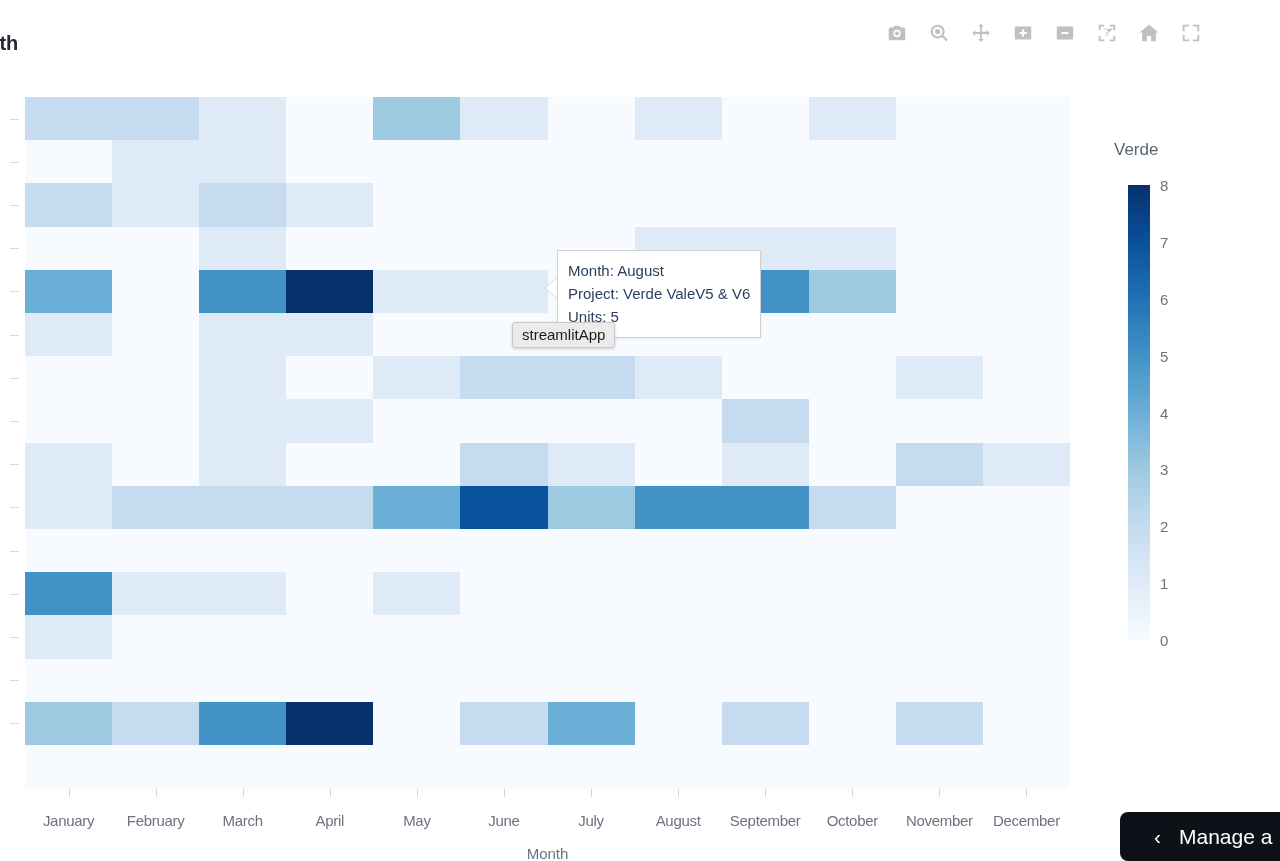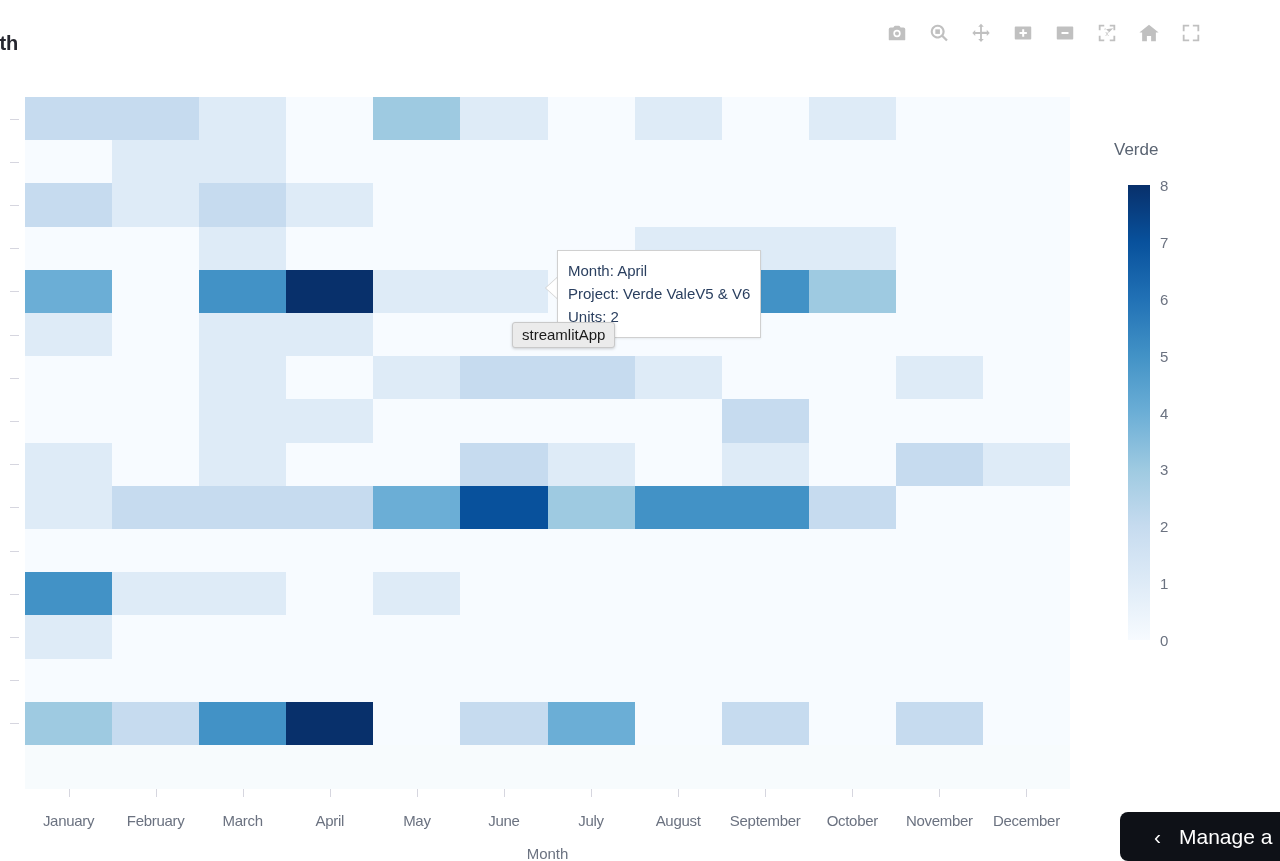--- a/index.html
+++ b/index.html
@@ -427,23 +427,23 @@
         <div class="cb-tick" style="top: 227.5px;">4</div>
         <div class="cb-tick" style="top: 284.375px;">3</div>
         <div class="cb-tick" style="top: 341.25px;">2</div>
         <div class="cb-tick" style="top: 398.125px;">1</div>
         <div class="cb-tick" style="top: 455px;">0</div>
       </div>
   </div>
 
   <div id="hover-arrow"></div>
   <div id="hover-tooltip">
-    <div class="hv-line">Month: April</div>
+    <div class="hv-line">Month: August</div>
     <div class="hv-line">Project: Verde ValeV5 &amp; V6</div>
-    <div class="hv-line">Units: 2</div>
+    <div class="hv-line">Units: 5</div>
   </div>
 
   <div id="native-tooltip">streamlitApp</div>
 
   <div id="manage-app">
     <span class="chev">‹</span>
     <span class="ma-label">Manage a</span>
   </div>
 
 </div>

